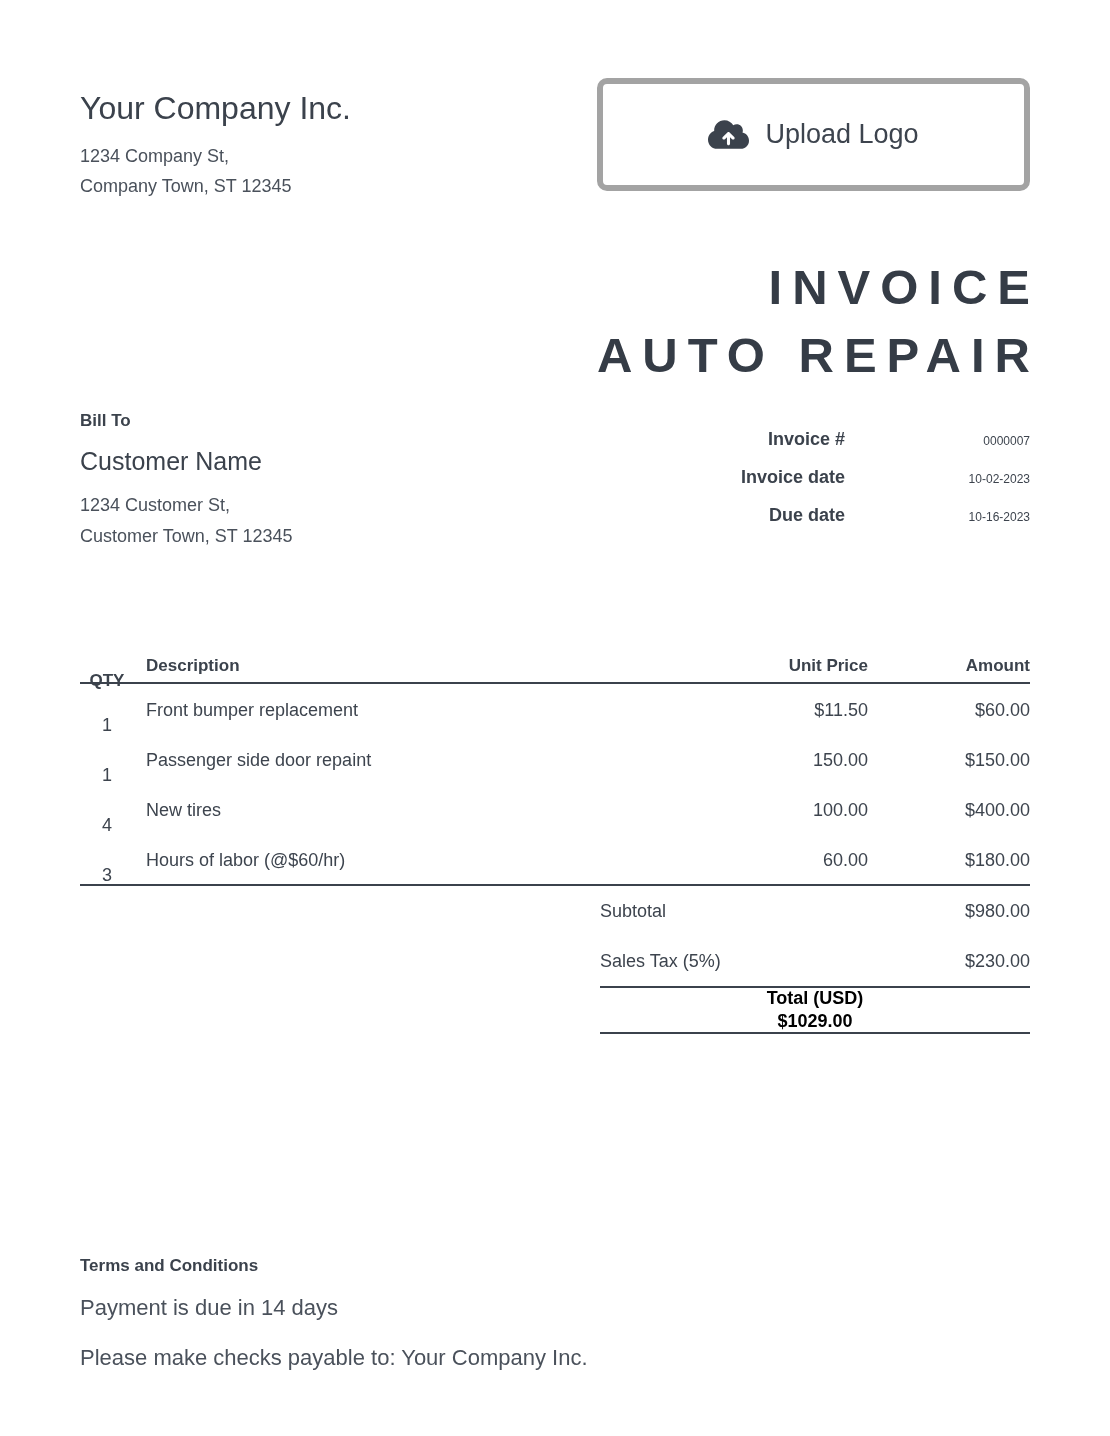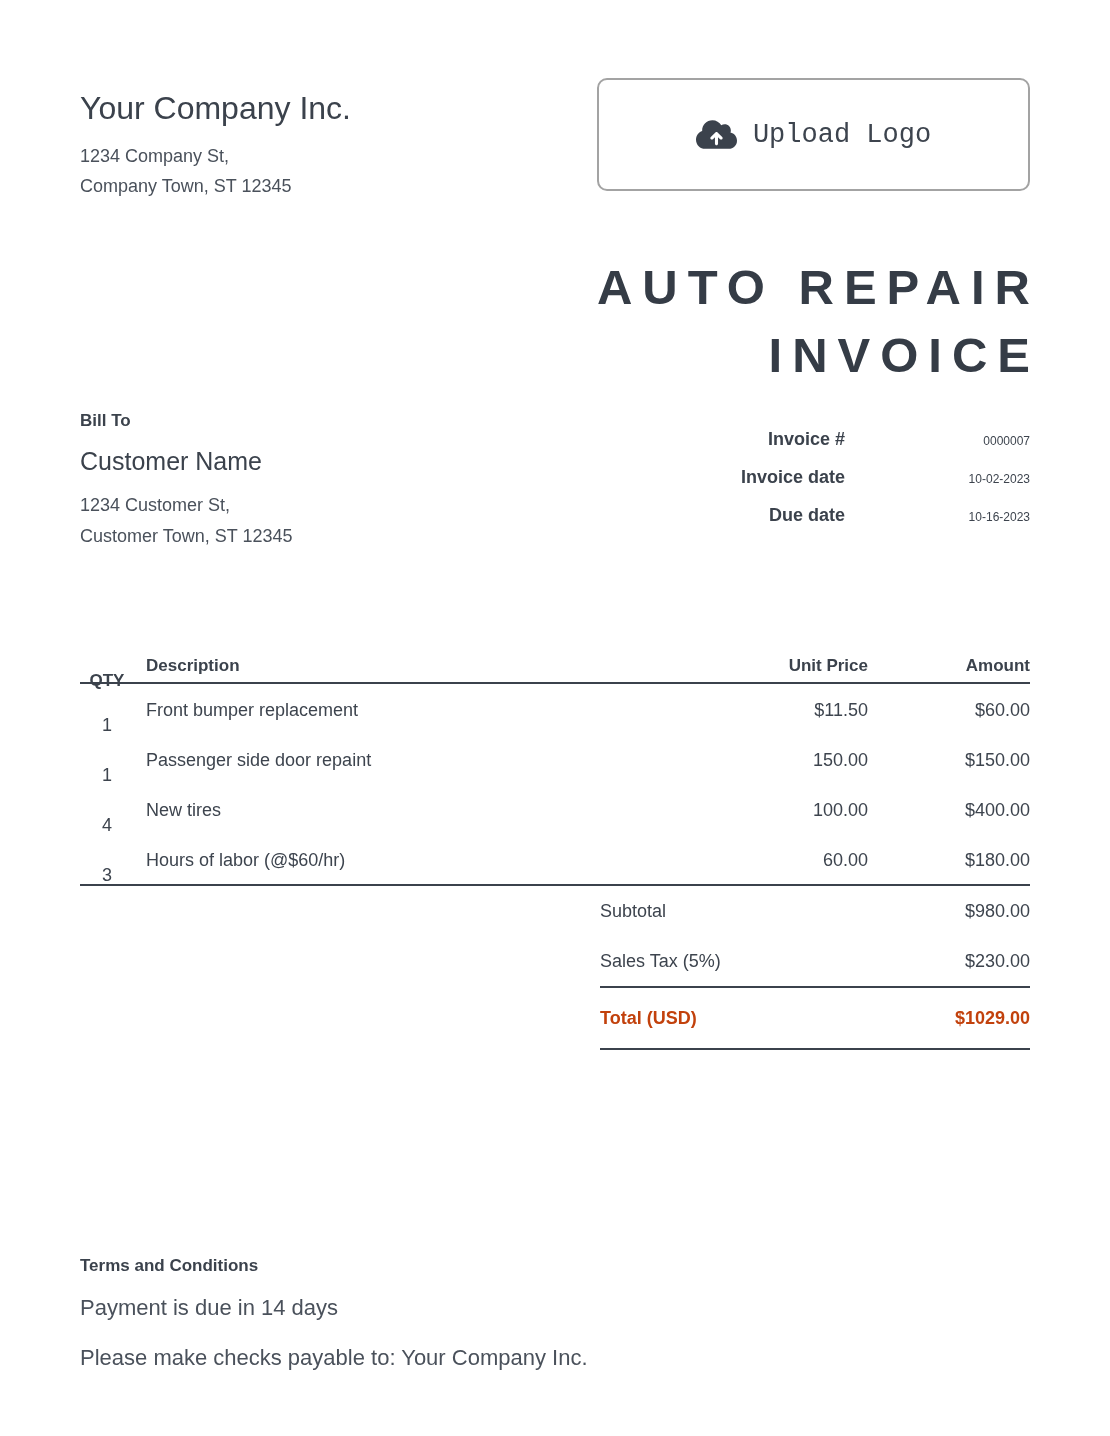--- a/index.html
+++ b/index.html
@@ -33,28 +33,28 @@
   }
   .company-address {
     font-size: 18px;
     line-height: 30px;
     color: #4a515b;
   }
   .upload-logo-btn {
     width: 433px;
     height: 113px;
     background: #ffffff;
-    border: 2px solid #a3a3a3;
+    border: 6px solid #a3a3a3;
     border-radius: 10px;
     display: flex;
     align-items: center;
     justify-content: center;
     gap: 16px;
     cursor: pointer;
-    font-family: Liberation Mono, monospace;
+    font-family: Liberation Sans, sans-serif;
   }
   .upload-logo-btn .cloud-icon { display: inline-flex; }
   .upload-logo-label {
     font-size: 27px;
     color: #3d444e;
   }
 
   
   .doc-title {
     margin-top: 52px;
@@ -146,25 +146,26 @@
   }
   .totals-row {
     height: 50px;
     display: flex;
     justify-content: space-between;
     align-items: center;
     font-size: 18px;
     color: #3d444e;
   }
   .totals-row.total-row {
-    height: 64px;
-    font-weight: 700;
-    color: #c2410c;
+    height: 48px;
+    font-weight: 700;
+    color: #000000;
     border-top: 2px solid #3b424c;
     border-bottom: 2px solid #3b424c;
+    flex-direction: column;
   }
 
   
   .terms-block {
     position: absolute;
     left: 80px;
     top: 1256px;
   }
   .terms-heading {
     font-size: 17px;
@@ -196,22 +197,22 @@
         <svg width="41" height="33" viewBox="0 0 640 512" aria-hidden="true">
           <path fill="#3b424c" d="M144 480C64.5 480 0 415.5 0 336c0-62.8 40.2-116.2 96.2-135.9c-.1-2.7-.2-5.4-.2-8.1C96 103.6 167.6 32 256 32c59.3 0 111 32.2 138.7 80.2C409.9 102 428.3 96 448 96c53 0 96 43 96 96c0 12.2-2.3 23.9-6.4 34.6C596 238.4 640 290.1 640 352c0 70.7-57.3 128-128 128H144z"></path>
           <path fill="#ffffff" d="M303 223l-72 72c-9.4 9.4-9.4 24.6 0 33.9s24.6 9.4 33.9 0l31-31V400c0 13.3 10.7 24 24 24s24-10.7 24-24V297.9l31 31c9.4 9.4 24.6 9.4 33.9 0s9.4-24.6 0-33.9l-72-72c-9.4-9.4-24.6-9.4-33.9 0z"></path>
         </svg>
       </span>
       <span class="upload-logo-label">Upload Logo</span>
     </button>
   </div>
 
   <div class="doc-title">
+    <div>INVOICE</div>
     <div>AUTO REPAIR</div>
-    <div>INVOICE</div>
   </div>
 
   <div class="bill-meta-row">
     <div>
       <div class="bill-to-heading">Bill To</div>
       <div class="customer-name">Customer Name</div>
       <div class="customer-address">
         <div>1234 Customer St,</div>
         <div>Customer Town, ST 12345</div>
       </div>

